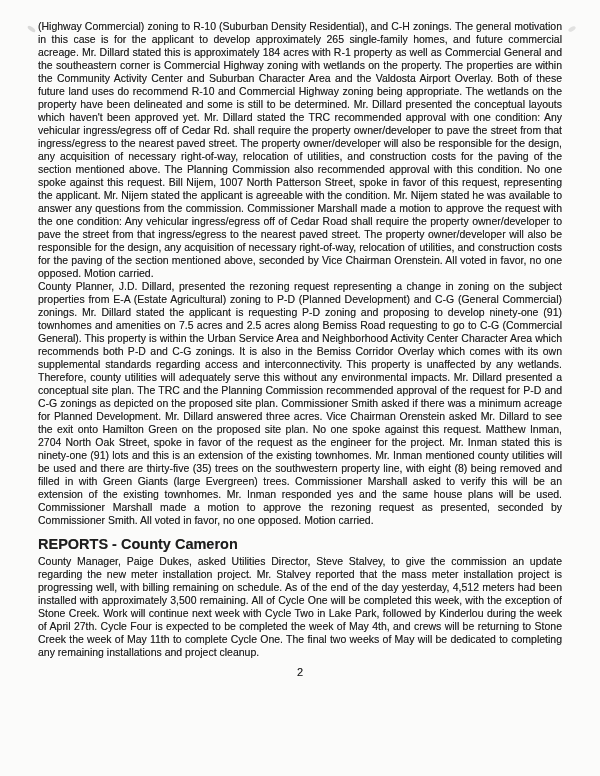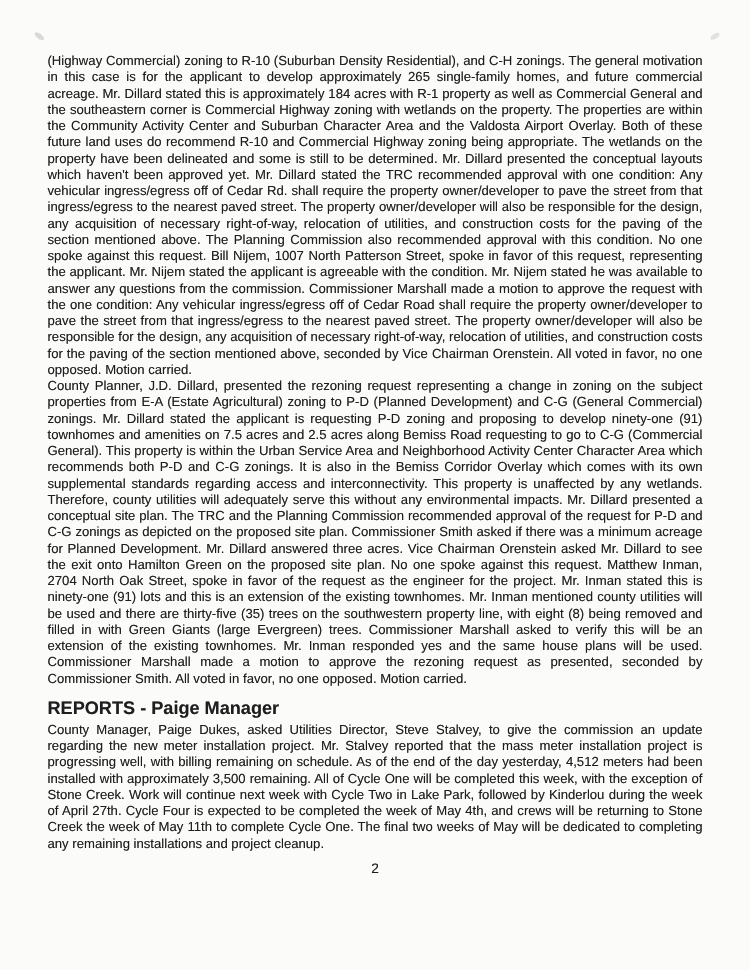--- a/index.html
+++ b/index.html
@@ -2,21 +2,21 @@
 <html><head>
 <meta charset="utf-8">
 <style>
   html, body { margin: 0; padding: 0; background: #ffffff; }
   .page {
     position: relative;
     width: 600px;
     height: 776px;
     box-sizing: border-box;
     background: #fbfbfa;
-    padding: 43px 38px 0 38px;
+    padding: 20px 38px 0 38px;
     font-family: "Liberation Sans", sans-serif;
     color: #1e1e1e;
     overflow: hidden;
   }
   .body-para {
     margin: 0;
     font-size: 10.5px;
     line-height: 13px;
     text-align: justify;
     text-shadow: 0 0 0.5px rgba(45,45,45,0.55);
@@ -61,19 +61,19 @@
 <div class="page">
 
   <div class="speck speck-tl"></div>
   <div class="speck speck-tr"></div>
 
   <p class="body-para">(Highway Commercial) zoning to R-10 (Suburban Density Residential), and C-H zonings. The general motivation in this case is for the applicant to develop approximately 265 single-family homes, and future commercial acreage. Mr. Dillard stated this is approximately 184 acres with R-1 property as well as Commercial General and the southeastern corner is Commercial Highway zoning with wetlands on the property. The properties are within the Community Activity Center and Suburban Character Area and the Valdosta Airport Overlay. Both of these future land uses do recommend R-10 and Commercial Highway zoning being appropriate. The wetlands on the property have been delineated and some is still to be determined. Mr. Dillard presented the conceptual layouts which haven't been approved yet. Mr. Dillard stated the TRC recommended approval with one condition: Any vehicular ingress/egress off of Cedar Rd. shall require the property owner/developer to pave the street from that ingress/egress to the nearest paved street. The property owner/developer will also be responsible for the design, any acquisition of necessary right-of-way, relocation of utilities, and construction costs for the paving of the section mentioned above. The Planning Commission also recommended approval with this condition. No one spoke against this request. Bill Nijem, 1007 North Patterson Street, spoke in favor of this request, representing the applicant. Mr. Nijem stated the applicant is agreeable with the condition. Mr. Nijem stated he was available to answer any questions from the commission. Commissioner Marshall made a motion to approve the request with the one condition: Any vehicular ingress/egress off of Cedar Road shall require the property owner/developer to pave the street from that ingress/egress to the nearest paved street. The property owner/developer will also be responsible for the design, any acquisition of necessary right-of-way, relocation of utilities, and construction costs for the paving of the section mentioned above, seconded by Vice Chairman Orenstein. All voted in favor, no one opposed. Motion carried.</p>
 
 
   <p class="body-para">County Planner, J.D. Dillard, presented the rezoning request representing a change in zoning on the subject properties from E-A (Estate Agricultural) zoning to P-D (Planned Development) and C-G (General Commercial) zonings. Mr. Dillard stated the applicant is requesting P-D zoning and proposing to develop ninety-one (91) townhomes and amenities on 7.5 acres and 2.5 acres along Bemiss Road requesting to go to C-G (Commercial General). This property is within the Urban Service Area and Neighborhood Activity Center Character Area which recommends both P-D and C-G zonings. It is also in the Bemiss Corridor Overlay which comes with its own supplemental standards regarding access and interconnectivity. This property is unaffected by any wetlands. Therefore, county utilities will adequately serve this without any environmental impacts. Mr. Dillard presented a conceptual site plan. The TRC and the Planning Commission recommended approval of the request for P-D and C-G zonings as depicted on the proposed site plan. Commissioner Smith asked if there was a minimum acreage for Planned Development. Mr. Dillard answered three acres. Vice Chairman Orenstein asked Mr. Dillard to see the exit onto Hamilton Green on the proposed site plan. No one spoke against this request. Matthew Inman, 2704 North Oak Street, spoke in favor of the request as the engineer for the project. Mr. Inman stated this is ninety-one (91) lots and this is an extension of the existing townhomes. Mr. Inman mentioned county utilities will be used and there are thirty-five (35) trees on the southwestern property line, with eight (8) being removed and filled in with Green Giants (large Evergreen) trees. Commissioner Marshall asked to verify this will be an extension of the existing townhomes. Mr. Inman responded yes and the same house plans will be used. Commissioner Marshall made a motion to approve the rezoning request as presented, seconded by Commissioner Smith. All voted in favor, no one opposed. Motion carried.</p>
 
-  <h1 class="major-heading">REPORTS - Paige Manager</h1>
+  <h1 class="major-heading">REPORTS - County Cameron</h1>
 
   <p class="body-para">County Manager, Paige Dukes, asked Utilities Director, Steve Stalvey, to give the commission an update regarding the new meter installation project. Mr. Stalvey reported that the mass meter installation project is progressing well, with billing remaining on schedule. As of the end of the day yesterday, 4,512 meters had been installed with approximately 3,500 remaining. All of Cycle One will be completed this week, with the exception of Stone Creek. Work will continue next week with Cycle Two in Lake Park, followed by Kinderlou during the week of April 27th. Cycle Four is expected to be completed the week of May 4th, and crews will be returning to Stone Creek the week of May 11th to complete Cycle One. The final two weeks of May will be dedicated to completing any remaining installations and project cleanup.</p>
 
   <div class="page-number">2</div>
 
 </div>
 
 </body></html>

